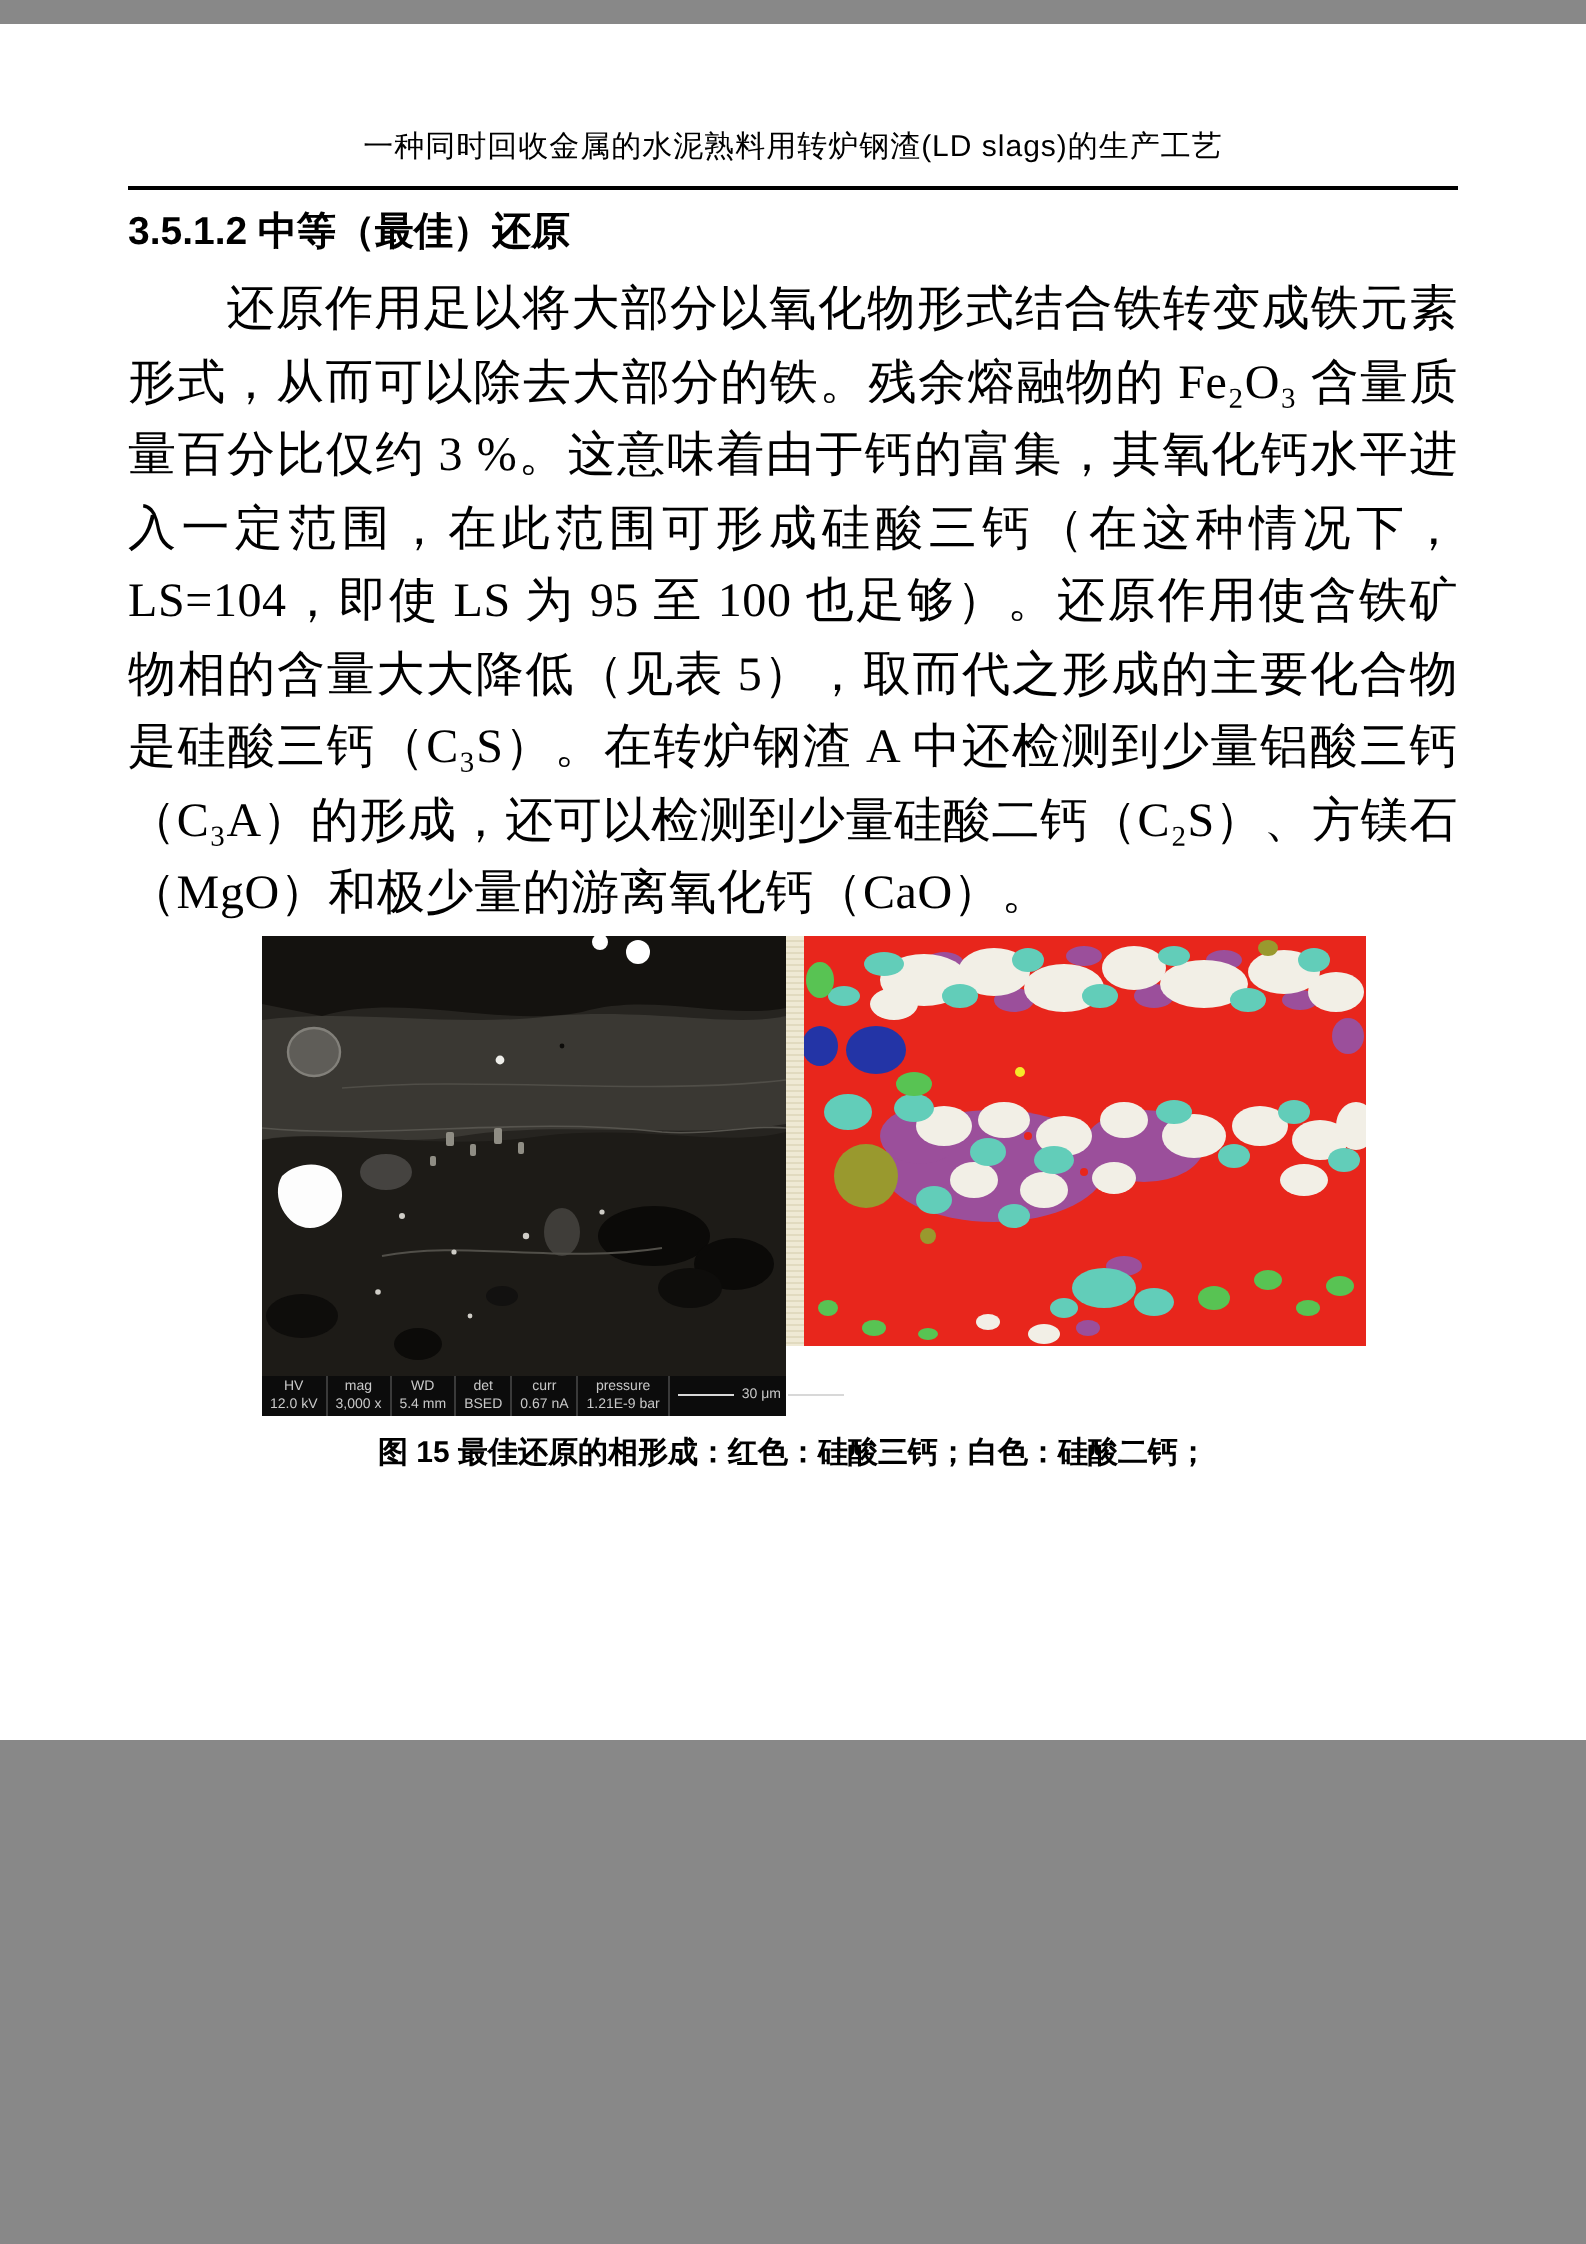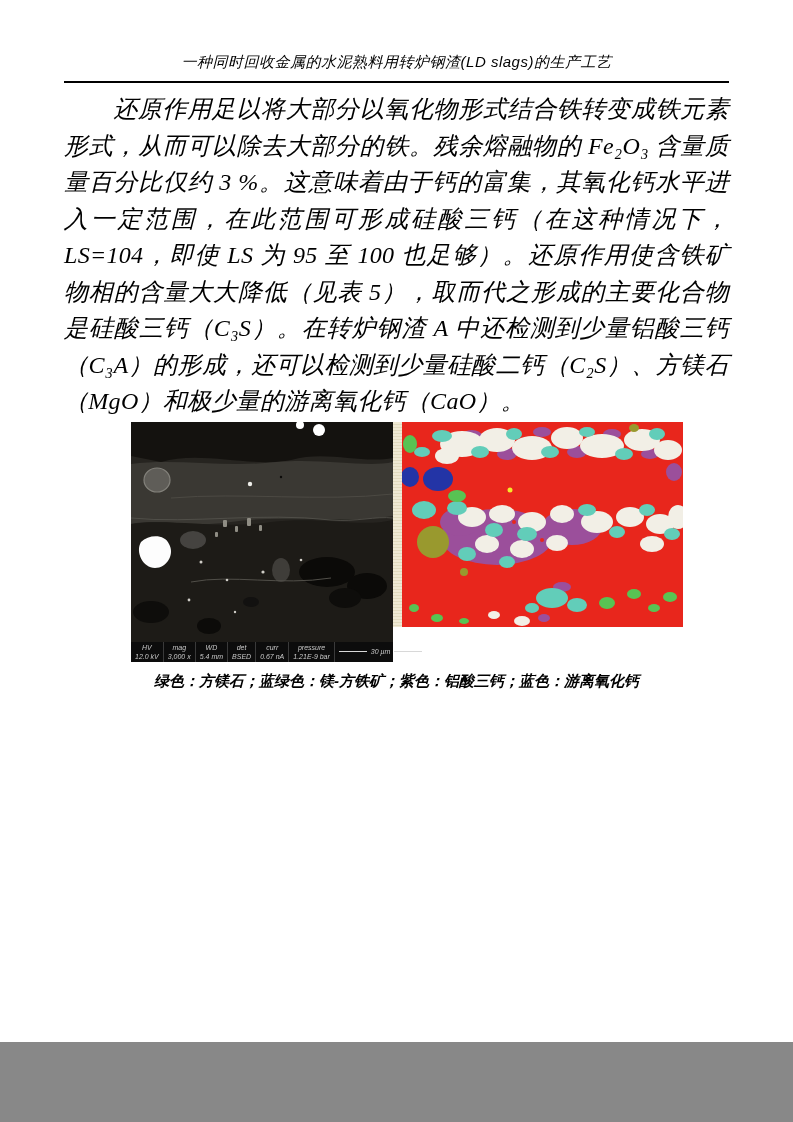--- a/index.html
+++ b/index.html
@@ -1,25 +1,24 @@
 <!DOCTYPE html>
 <html><head>
 <meta charset="utf-8">
 <style>
   html,body { margin:0; padding:0; background:#888; }
   .page {
     position:relative;
-    width:793px; height:1042px;
-    margin:0 auto;
+    width:793px; height:858px;
+    margin:12px auto;
     background:#ffffff;
     color:#000;
     font-family:"Liberation Serif","DejaVu Serif",serif;
     overflow:hidden;
     box-sizing:border-box;
-    font-style:italic;
   }
   .content { padding:0 64px; }
 
   
   .header-title {
     padding-top:50px;
     text-align:center;
     font-size:15px;
     line-height:24px;
     font-family:"Liberation Sans","DejaVu Sans",sans-serif;
@@ -128,20 +127,21 @@
 </style>
 </head>
 <body>
 
 <div class="page">
   <div class="content">
 
     <div class="header-title">一种同时回收金属的水泥熟料用转炉钢渣(LD slags)的生产工艺</div>
     <div class="header-rule"></div>
 
+    <h1 class="section-heading">3.5.1.2 中等（最佳）还原</h1>
 
     <p class="para">还原作用足以将大部分以氧化物形式结合铁转变成铁元素形式，从而可以除去大部分的铁。残余熔融物的 Fe₂O₃ 含量质量百分比仅约 3 %。这意味着由于钙的富集，其氧化钙水平进入一定范围，在此范围可形成硅酸三钙（在这种情况下，LS=104，即使 LS 为 95 至 100 也足够）。还原作用使含铁矿物相的含量大大降低（见表 5），取而代之形成的主要化合物是硅酸三钙（C₃S）。在转炉钢渣 A 中还检测到少量铝酸三钙（C₃A）的形成，还可以检测到少量硅酸二钙（C₂S）、方镁石（MgO）和极少量的游离氧化钙（CaO）。</p>
 
 
     <div class="figure-row">
 
       <div class="sem-figure">
         <svg viewBox="0 0 262 220" width="262" height="220">
           <rect width="262" height="220" fill="#262420"></rect>
           <path d="M0,0 H262 V36 C230,42 195,28 160,38 C120,46 70,28 30,40 L0,34 Z" fill="#14120f"></path>
@@ -308,21 +308,21 @@
           <g fill="#f2efe6">
             <ellipse cx="120" cy="199" rx="8" ry="5"></ellipse>
             <ellipse cx="92" cy="193" rx="6" ry="4"></ellipse>
           </g>
           <ellipse cx="142" cy="196" rx="6" ry="4" fill="#9b4f9b"></ellipse>
         </svg>
       </div>
     </div>
 
     <div class="caption">
-      <div>绿色：方镁石；蓝绿色：镁-方铁矿；紫色：铝酸三钙；蓝色：游离氧化钙</div>
+      <div>图 15 最佳还原的相形成：红色：硅酸三钙；白色：硅酸二钙；</div>
     </div>
 
 
   </div>
 
   <div class="footer-rule"></div>
   <div class="footer-issue">2021.No.4</div>
 </div>
 
 </body></html>

